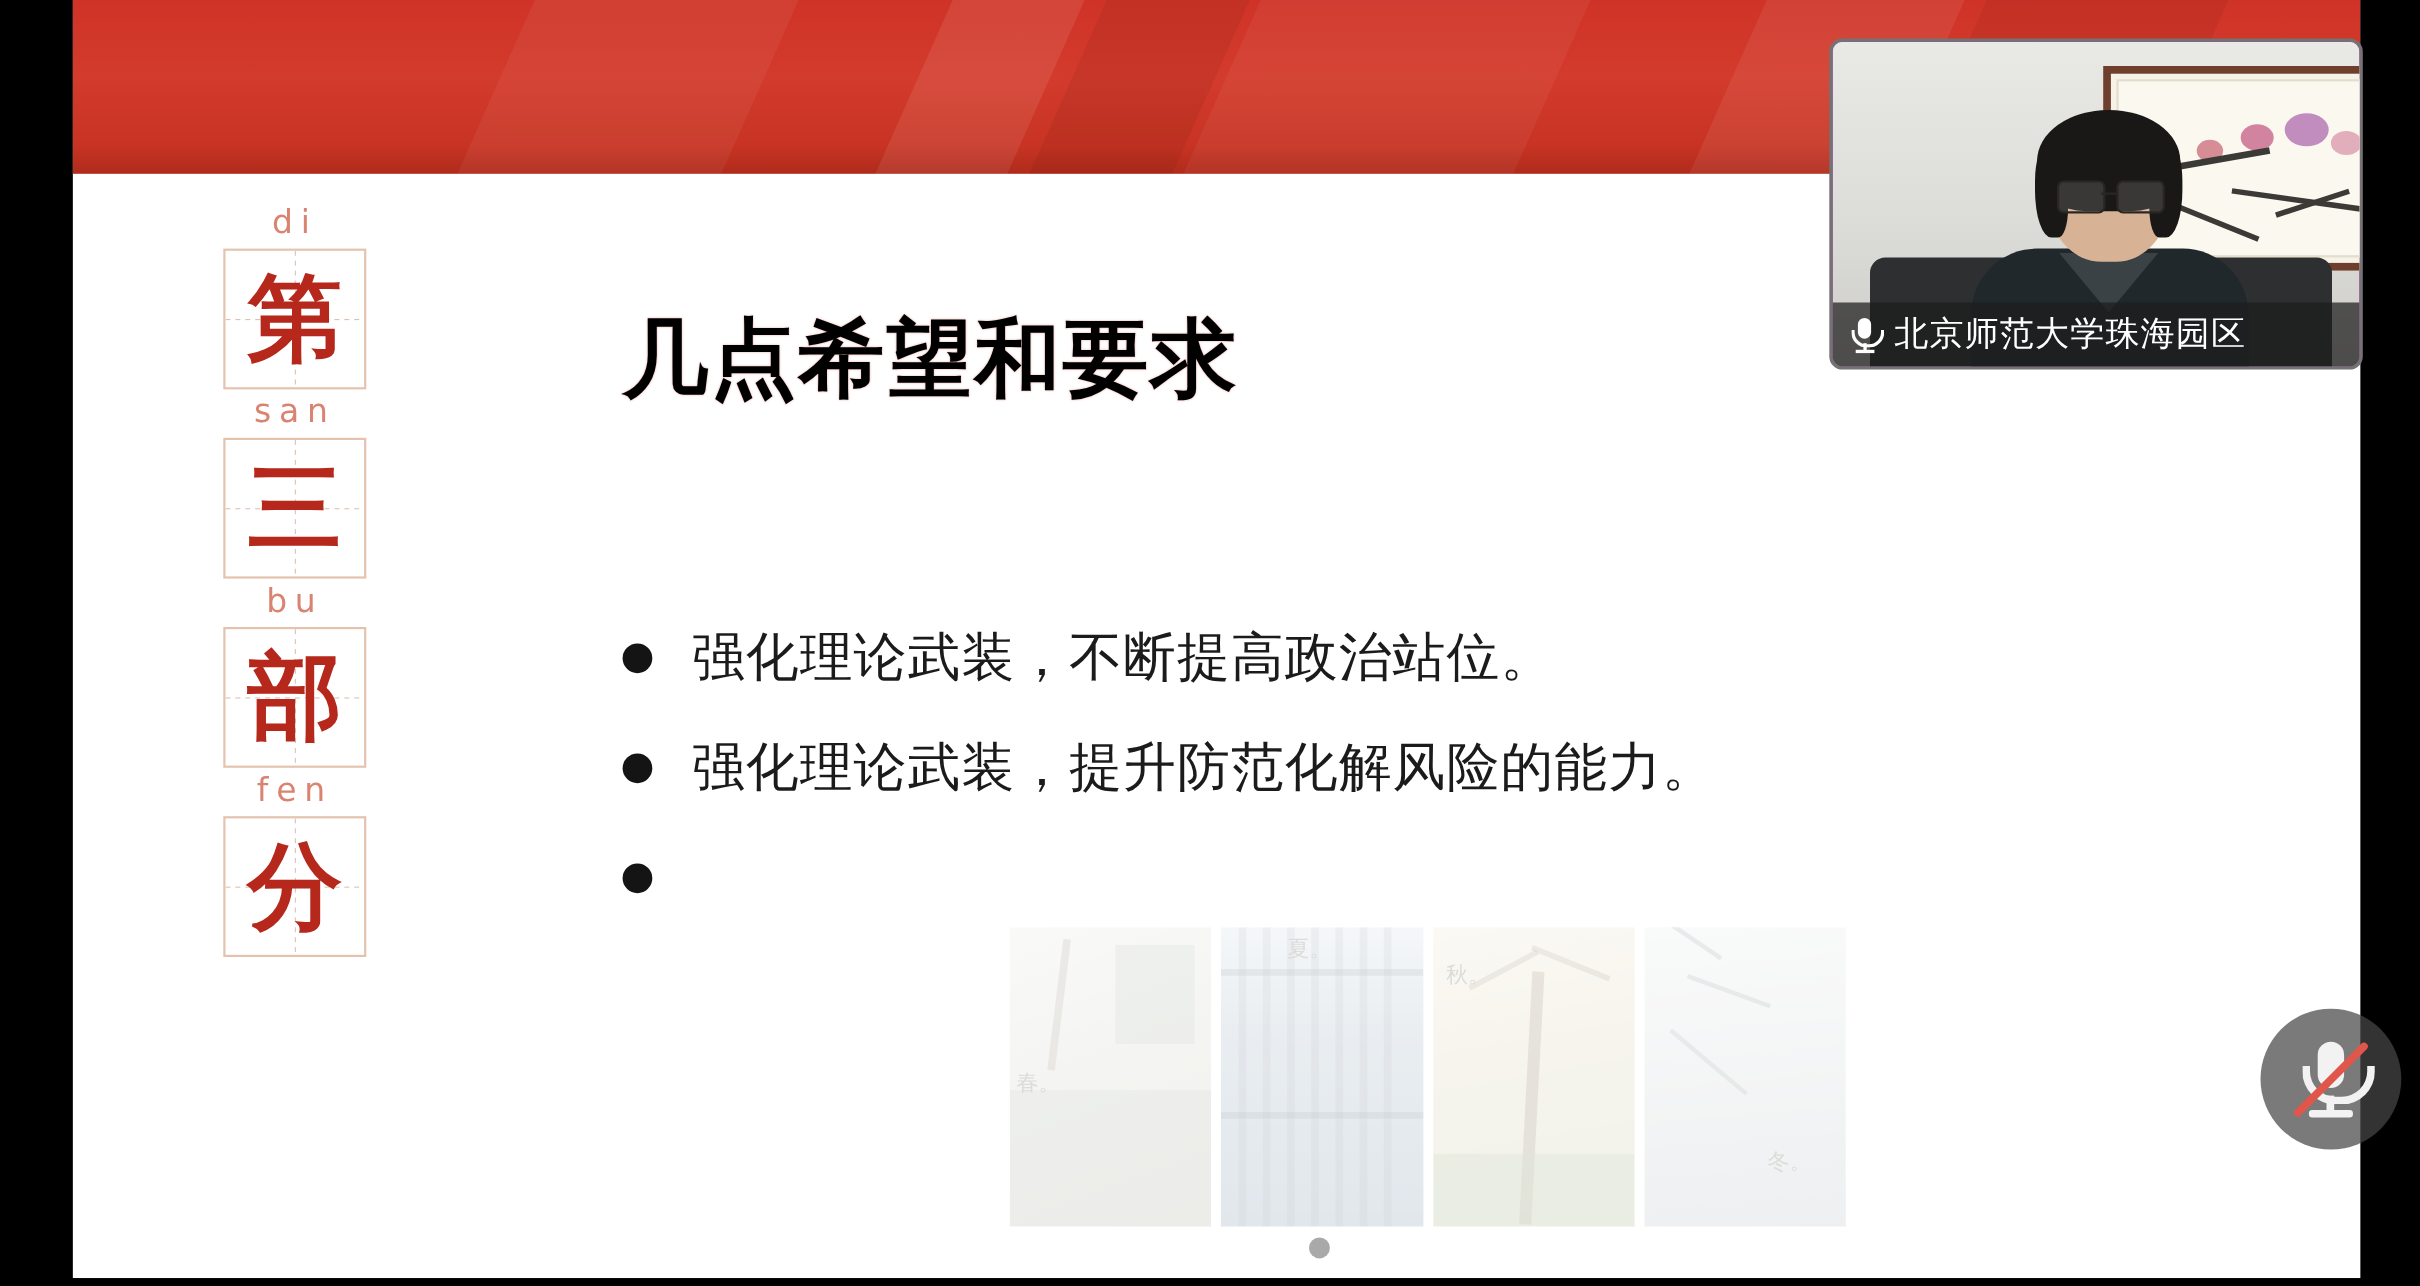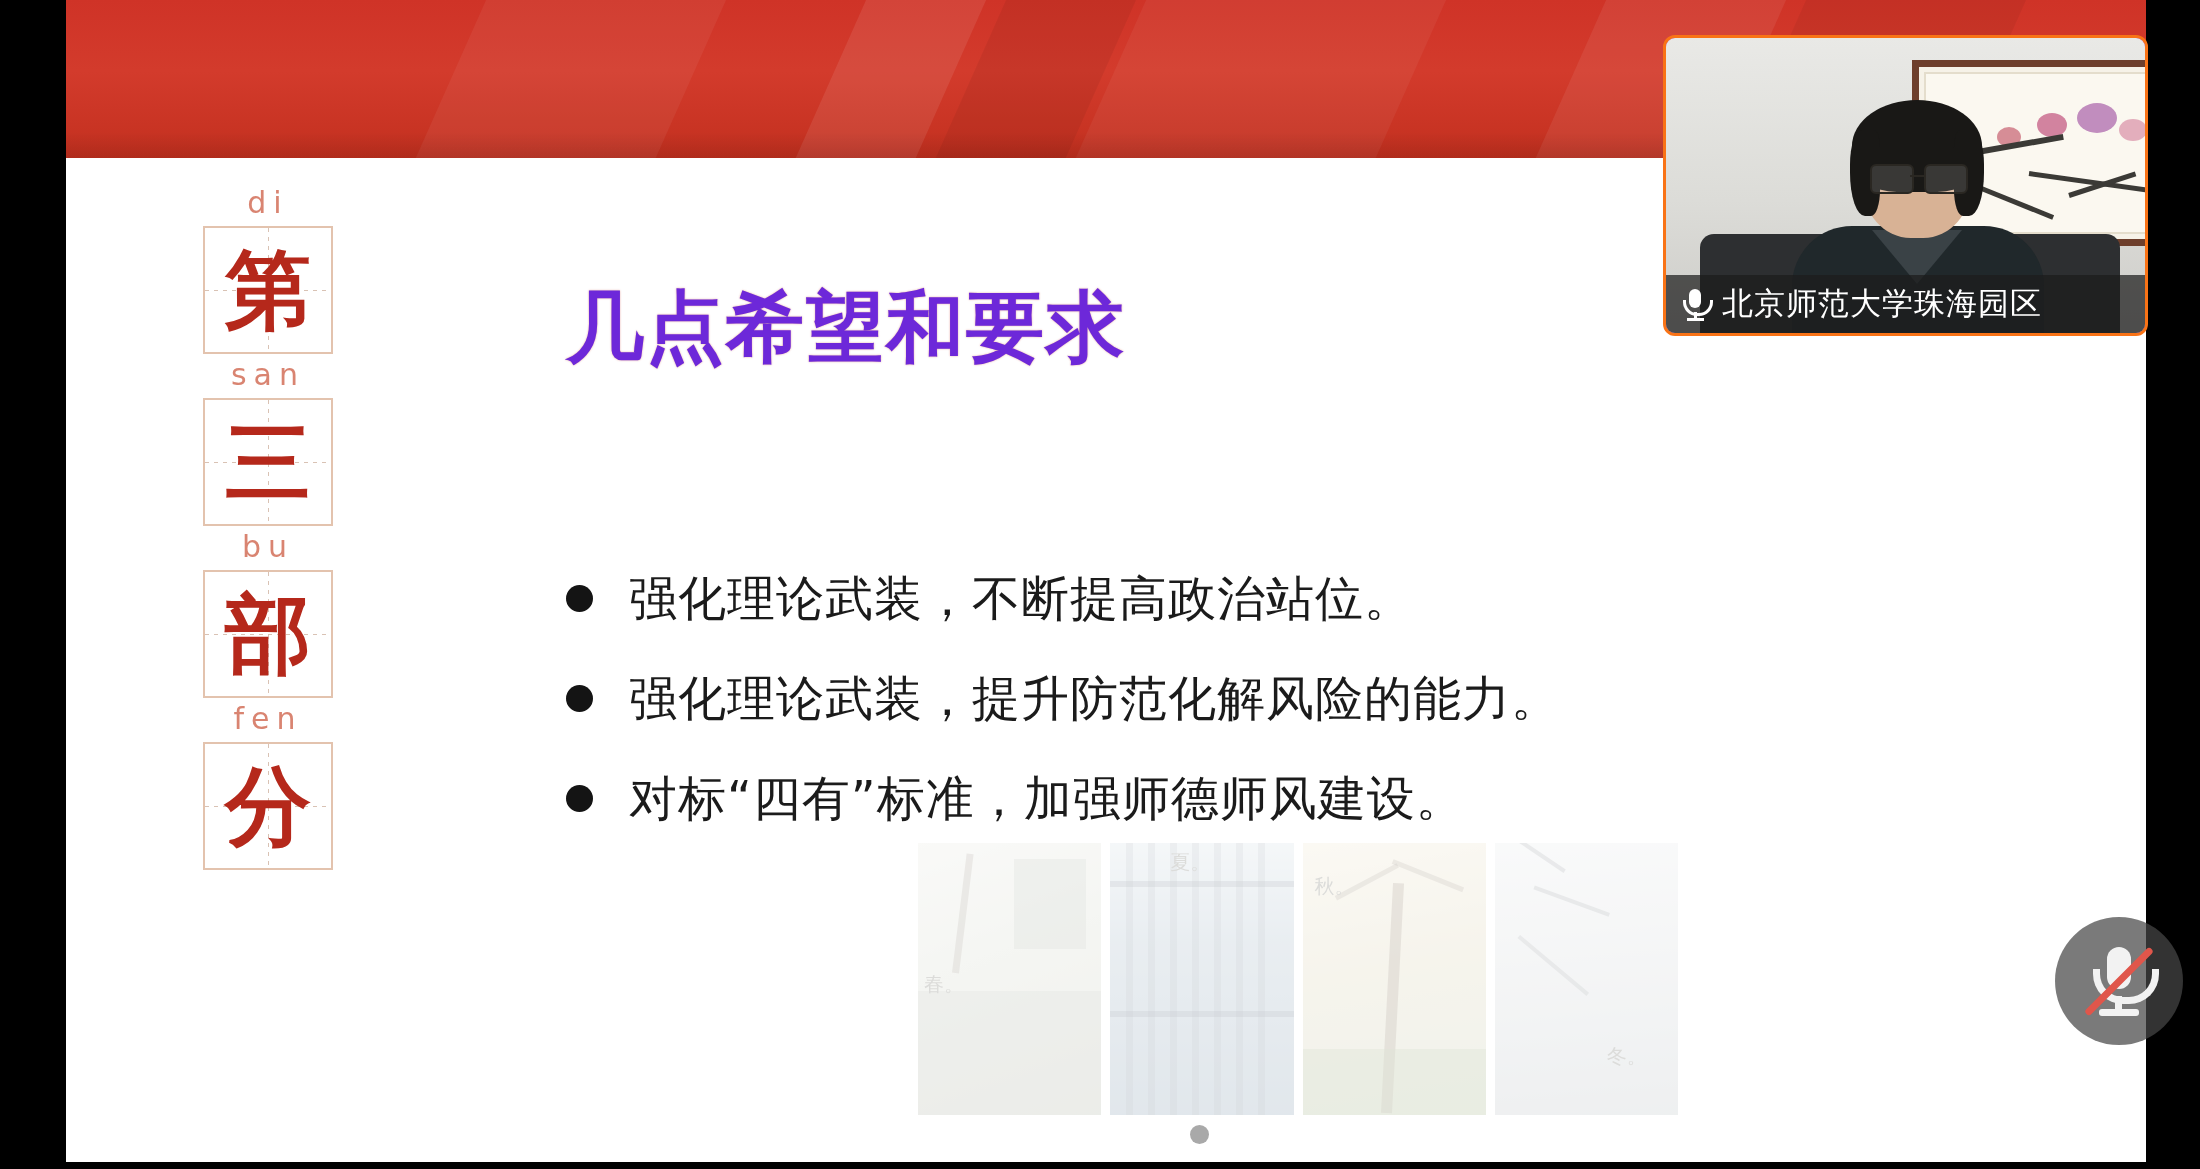--- a/index.html
+++ b/index.html
@@ -122,21 +122,21 @@
     font-weight: 700;
   }
 
   
   #slide-title {
     position: absolute;
     left: 500px;
     top: 288px;
     font-size: 78px;
     font-weight: 700;
-    color: #6d28d9;
+    color: #000000;
     letter-spacing: 2px;
     line-height: 1;
     white-space: nowrap;
     text-shadow: 0 0 2px rgba(194,42,28,0.45);
     font-family: "DejaVu Sans", "Liberation Sans", sans-serif;
   }
 
   
   #bullet-list {
     position: absolute;
@@ -221,21 +221,21 @@
   }
 
   
   #video-tile {
     position: absolute;
     left: 1663px;
     top: 35px;
     width: 485px;
     height: 301px;
     border-radius: 12px;
-    border: 3px solid #f97316;
+    border: 3px solid #737373;
     box-sizing: border-box;
     overflow: hidden;
     background: #a21caf;
   }
   #tile-bg {
     position: absolute;
     inset: 0;
     background:
       linear-gradient(180deg, #e9e9e6 0%, #dcdcd8 55%, #cdccc8 100%);
   }
@@ -533,21 +533,20 @@
       <div class="bullet-row">
         <div class="bullet-dot"></div>
         <div class="bullet-text">强化理论武装，不断提高政治站位。</div>
       </div>
       <div class="bullet-row">
         <div class="bullet-dot"></div>
         <div class="bullet-text">强化理论武装，提升防范化解风险的能力。</div>
       </div>
       <div class="bullet-row">
         <div class="bullet-dot"></div>
-        <div class="bullet-text">对标“四有”标准，加强师德师风建设。</div>
       </div>
     </div>
 
     <div id="photo-strip">
       <div class="photo-panel p1">
         <div class="branch" style="left:34px; top:10px; width:7px; height:120px; transform:rotate(7deg);"></div>
         <div class="branch" style="left:96px; top:16px; width:72px; height:90px; background:rgba(150,160,150,0.35);"></div>
         <div class="branch" style="left:0px; top:148px; width:100%; height:124px; background:rgba(170,175,165,0.40);"></div>
         <div class="season">春。</div>
       </div>

